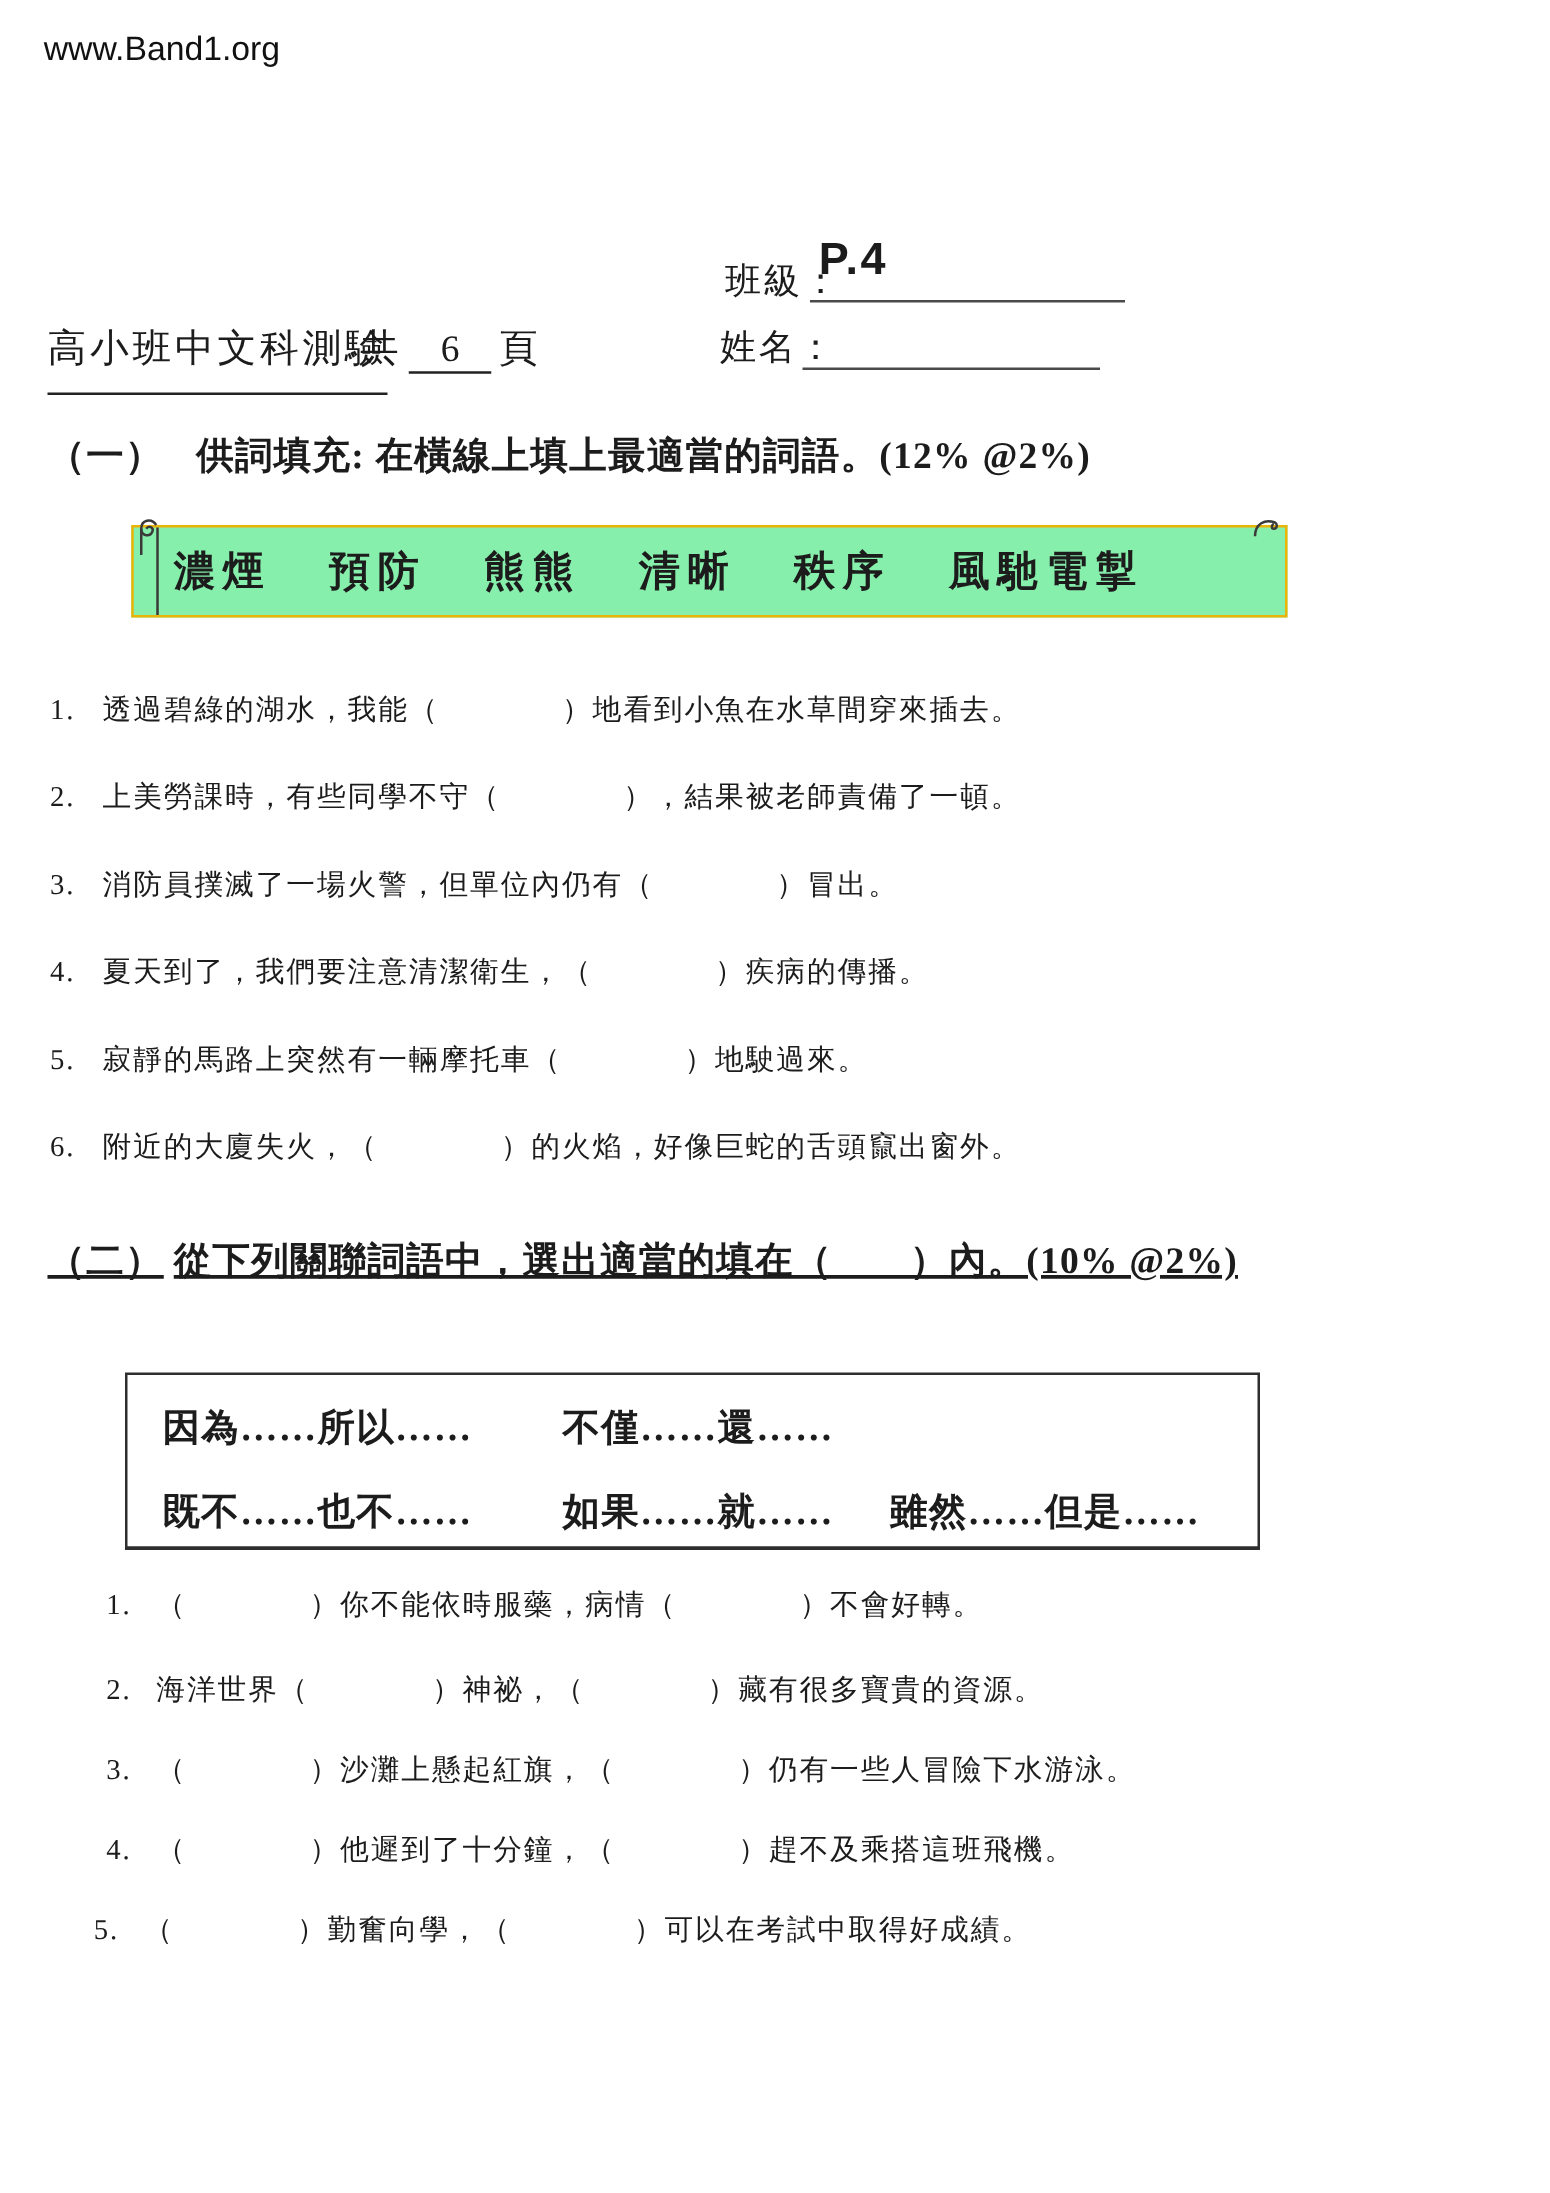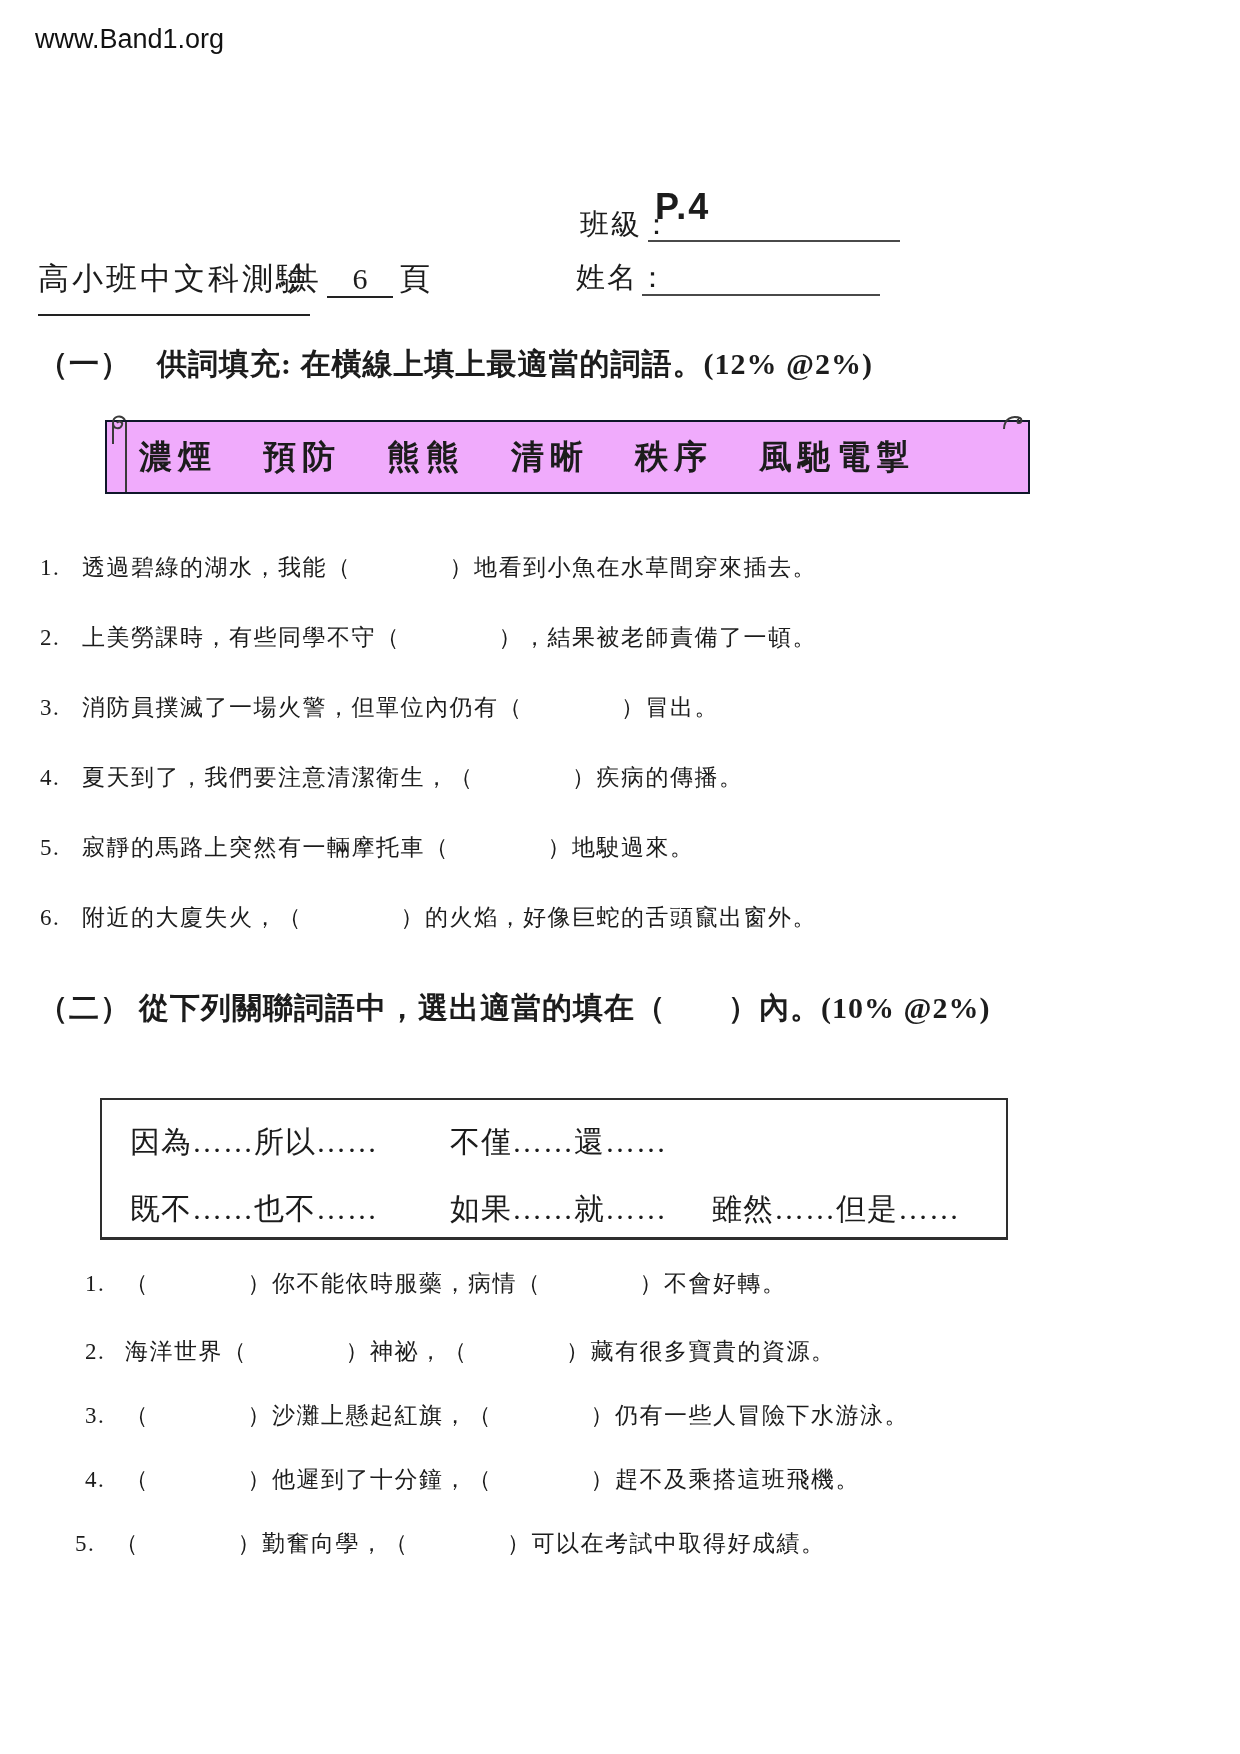--- a/index.html
+++ b/index.html
@@ -70,30 +70,30 @@
   }
 
   
   .sec-heading {
     position: absolute; left: 38px;
     font-size: 30px; font-weight: 700;
     letter-spacing: 1px;
     white-space: nowrap;
   }
   .sec1-heading { top: 344px; }
-  .sec2-heading { top: 988px; }
+  .sec2-heading { top: 988px; text-decoration: underline; }
   .sec-num { margin-right: 26px; }
   .sec2-heading .sec-num { margin-right: 8px; }
 
   
   .wordbank {
     position: absolute; left: 105px; top: 420px;
     width: 925px; height: 74px;
-    border: 2px solid #0f172a;
-    background: #f0abfc;
+    border: 2px solid #eab308;
+    background: #86efac;
   }
   .wordbank-inner-line {
     position: absolute; left: 18px; top: 0;
     width: 0; height: 100%;
     border-left: 2px solid #3a3a3a;
   }
   .scroll-curl-left {
     position: absolute; left: 2px; top: -8px;
   }
   .scroll-curl-right {
@@ -140,21 +140,21 @@
     position: absolute; left: 100px; top: 1098px;
     width: 908px; height: 142px;
     border: 2px solid #2e2e2e;
     border-bottom-width: 3px;
     padding: 22px 0 0 28px;
   }
   .conj-row {
     display: grid;
     grid-template-columns: 320px 262px auto;
     font-size: 30px;
-    font-weight: 400;
+    font-weight: 700;
     letter-spacing: 1px;
     margin-bottom: 26px;
     white-space: nowrap;
   }
 </style>
 </head>
 <body>
 
 <div class="page">
 

